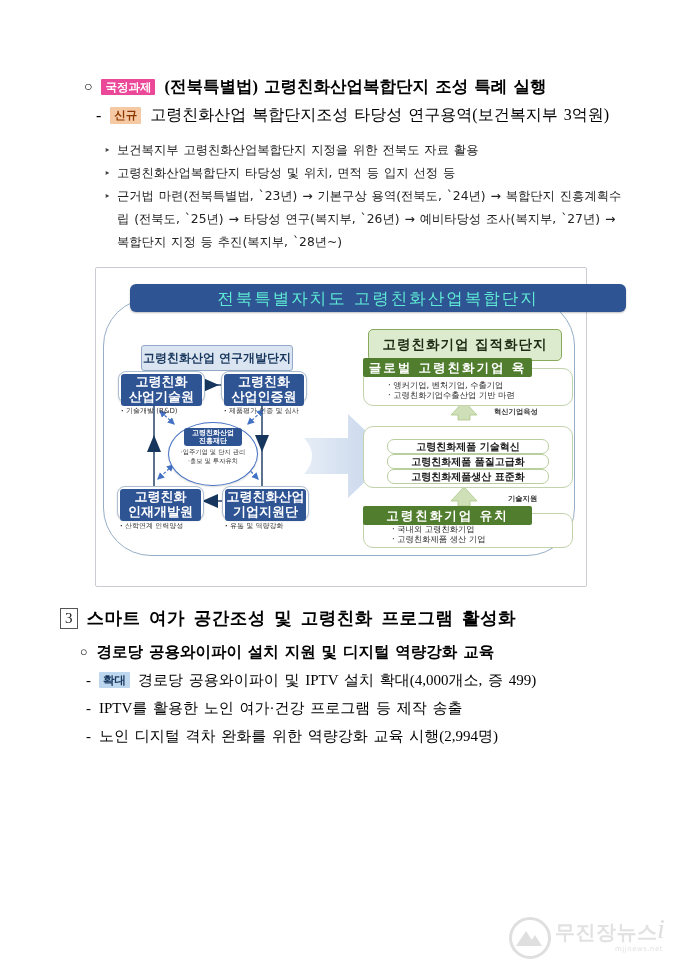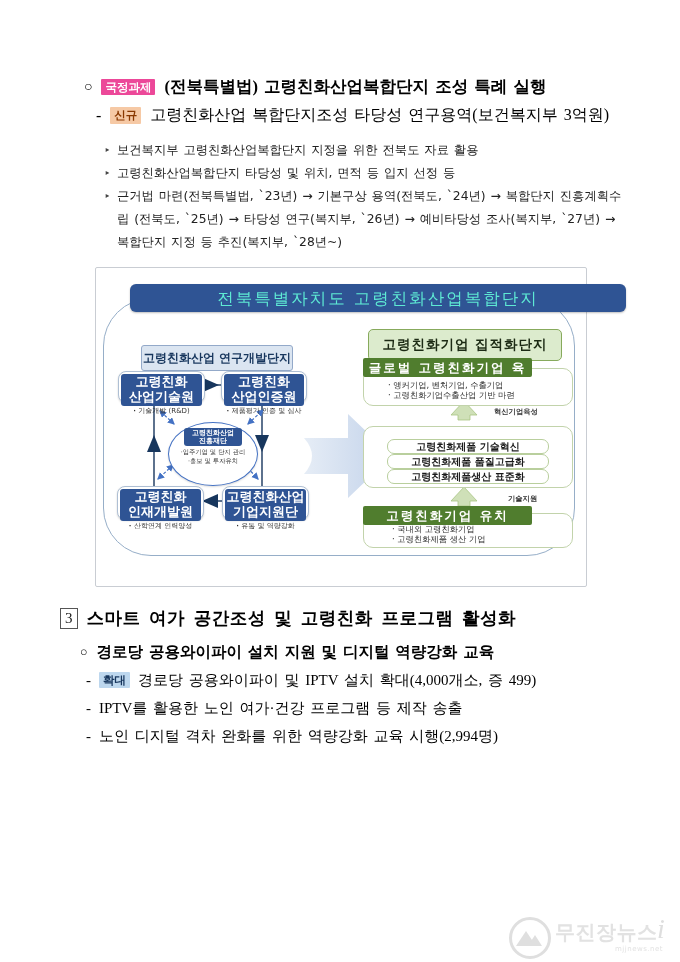--- a/index.html
+++ b/index.html
@@ -33,21 +33,21 @@
            background:#2f5494;border-radius:6px;color:#5eead4;font-weight:normal;font-size:16.5px;
            text-align:center;line-height:29px;letter-spacing:2px;box-shadow:0 1px 2px rgba(0,0,0,.25);}
   .lb-header{position:absolute;left:45px;top:77px;width:150px;height:24px;z-index:2;
              background:#dbe5f1;border:1px solid #93a9c9;border-radius:3px;color:#17365d;
              font-weight:bold;font-size:12px;text-align:center;line-height:24px;}
   .node{position:absolute;z-index:2;background:#fff;border:1px solid #aebfd4;border-radius:8px;
         box-shadow:0 1px 2px rgba(0,0,0,.18);padding:2px 2px 0;}
   .node-pill{background:#2f5494;border-radius:3px;color:#fff;font-weight:bold;font-size:13px;
              line-height:1.15;text-align:center;padding:1px 0;}
   .node-pill span{display:block;}
-  .node-bullet{font-size:7px;color:#333;text-align:center;line-height:11px;white-space:nowrap;}
+  .node-bullet{font-size:7px;color:#333;text-align:left;line-height:11px;white-space:nowrap;}
   .node-bullet::before{content:"\00b7  ";font-weight:bold;}
   .node-tl{left:22px;top:103px;width:81px;height:28px;}
   .node-tr{left:125px;top:103px;width:80px;height:28px;}
   .node-bl{left:21px;top:218px;width:81px;height:30px;}
   .node-br{left:126px;top:218px;width:81px;height:30px;}
   .ellipse{position:absolute;left:72px;top:154px;width:88px;height:57px;z-index:2;
            background:#fff;border:1px solid #4472c4;border-radius:50%;text-align:center;padding-top:5px;
            box-shadow:0 1px 2px rgba(0,0,0,.15);}
   .ellipse .node-pill{width:58px;margin:0 auto;font-size:7px;}
   .ellipse-bullets{margin-top:2px;font-size:6.3px;color:#333;line-height:8.5px;}

